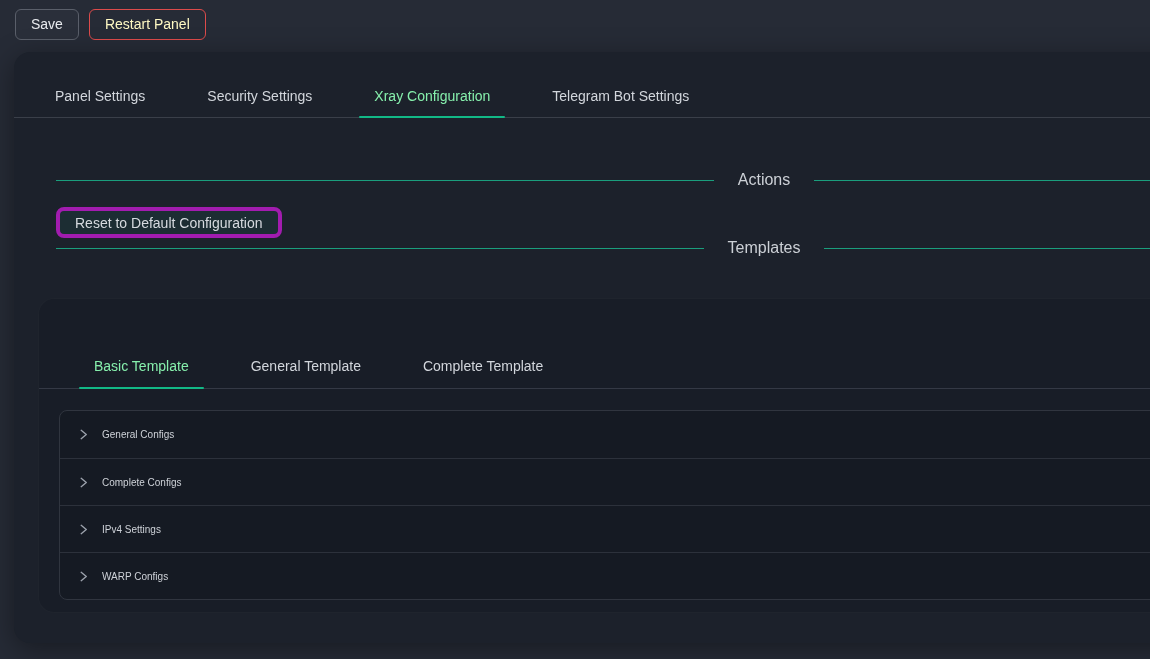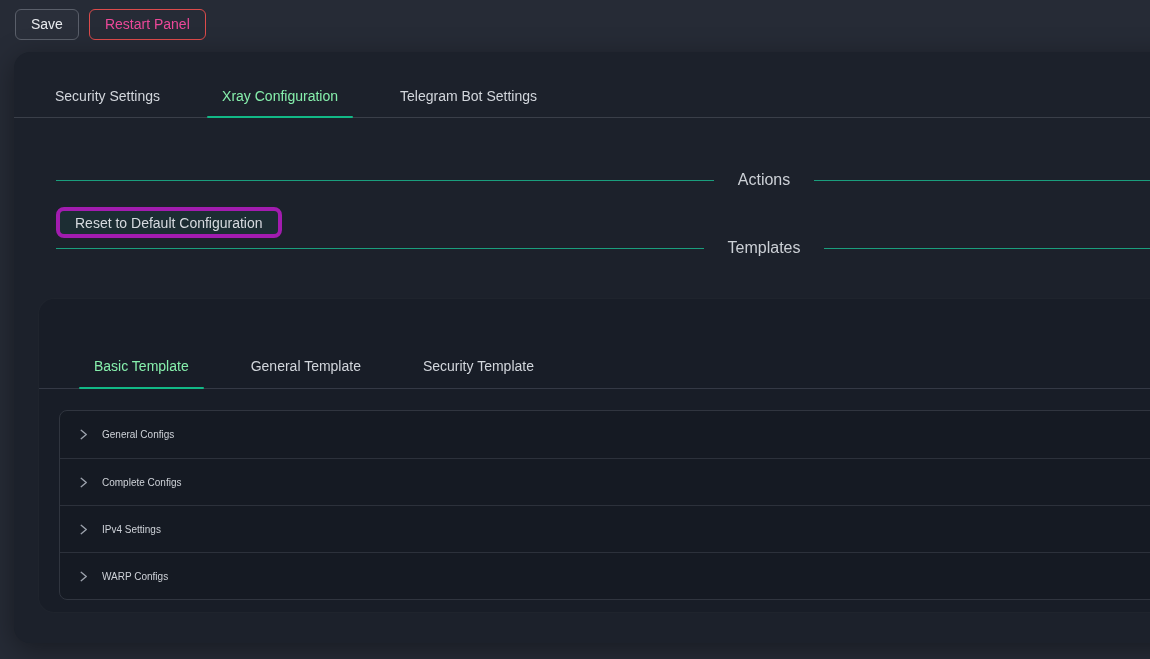--- a/index.html
+++ b/index.html
@@ -18,21 +18,21 @@
   }
   .btn {
     height: 31px; padding: 0 15px; border-radius: 6px;
     font-size: 14px; display: inline-flex; align-items: center; justify-content: center;
     cursor: pointer; background: transparent; white-space: nowrap;
   }
   .btn-save {
     border: 1px solid #5a5f6a; color: #e8eaee; background: #2a2f3a;
   }
   .btn-restart {
-    border: 1px solid #dd4b4b; color: #ec4899; background: transparent;
+    border: 1px solid #dd4b4b; color: #fef9c3; background: transparent;
   }
 
   
   .main-card {
     position: absolute; left: 14px; top: 52px; width: 1500px; height: 591px;
     background: #1c212b; border-radius: 16px;
     box-shadow: 0 6px 28px rgba(0,0,0,0.38);
   }
 
   
@@ -100,41 +100,42 @@
 <body>
 
 <div class="topbar">
   <button class="btn btn-save">Save</button>
   <button class="btn btn-restart">Restart Panel</button>
 </div>
 
 <div class="main-card">
 
   <div class="tabbar outer-tabbar">
+    <div class="tab">Panel Settings</div>
     <div class="tab">Security Settings</div>
     <div class="tab active">Xray Configuration</div>
     <div class="tab">Telegram Bot Settings</div>
   </div>
 
   <div class="divider divider-actions">
     <span>Actions</span>
   </div>
 
   <button class="btn btn-reset">Reset to Default Configuration</button>
 
   <div class="divider divider-templates">
     <span>Templates</span>
   </div>
 
   <div class="templates-card">
 
     <div class="tabbar inner-tabbar">
       <div class="tab active">Basic Template</div>
       <div class="tab">General Template</div>
-      <div class="tab">Security Template</div>
+      <div class="tab">Complete Template</div>
     </div>
 
     <div class="collapse">
 
       <div class="collapse-row">
         <span class="chev">
           <svg width="13" height="13" viewBox="0 0 14 14" fill="none">
             <polyline points="4.5,2.5 10,7 4.5,11.5" stroke="#9ba1ab" stroke-width="1.5" stroke-linecap="round" stroke-linejoin="round"></polyline>
           </svg>
         </span>

